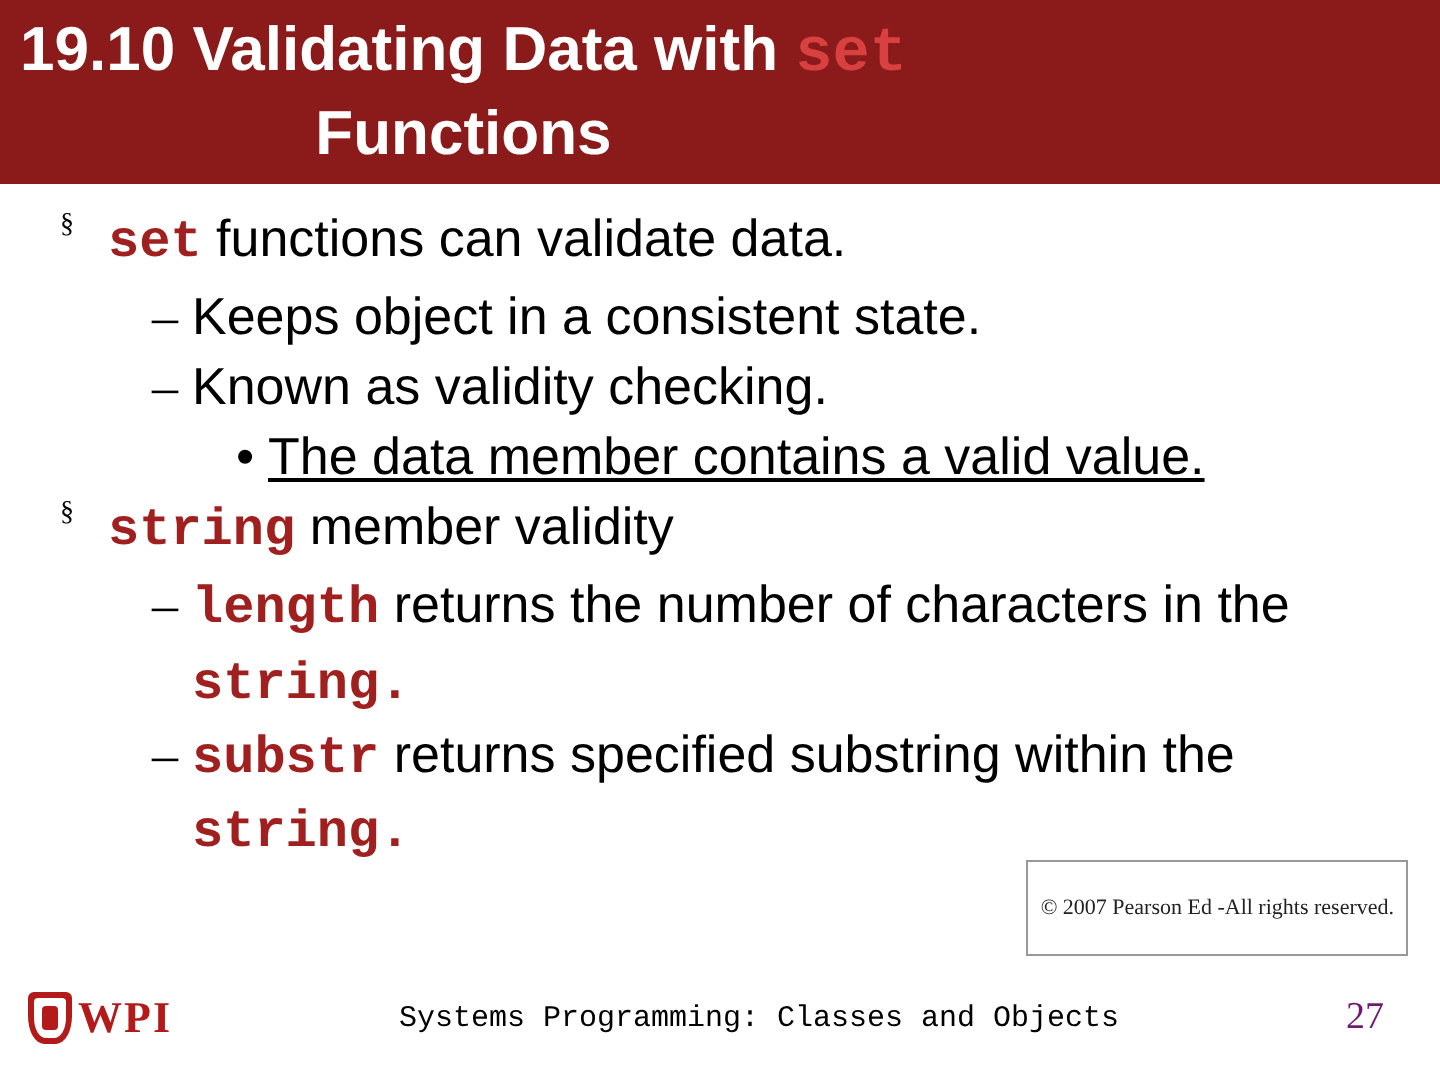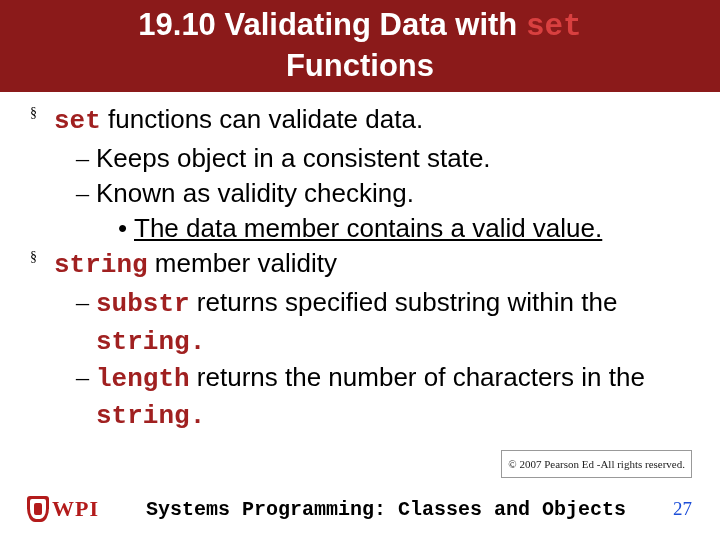--- a/index.html
+++ b/index.html
@@ -11,21 +11,21 @@
     position: relative;
     overflow: hidden;
   }
   .title-bar {
     width: 100%;
     height: 92px;
     background: #8b1a1a;
     color: #fff;
     display: flex;
     align-items: center;
-    justify-content: center;
+    justify-content: flex-start;
     font-size: 31px;
     font-weight: bold;
     text-align: center;
     line-height: 1.25;
     padding: 4px 10px;
   }
   .title-bar .mono-red {
     font-family: "Courier New", monospace;
     color: #d94040;
     font-weight: bold;
@@ -72,37 +72,36 @@
     left: 96px;
     top: 0;
   }
   .mono-red2 {
     font-family: "Courier New", monospace;
     color: #a02020;
     font-weight: bold;
   }
   .copyright-box {
     position: absolute;
-    right: 28px;
+    right: 16px;
     bottom: 62px;
     border: 1px solid #999;
-    padding: 7px 6px;
+    padding: 17px 6px;
     font-size: 11px;
     font-family: Georgia, serif;
     background: #fff;
     color: #222;
   }
   .footer {
     position: absolute;
     bottom: 18px;
     left: 0;
     width: 100%;
     display: flex;
     align-items: center;
-    padding-left: 13px;
   }
   .logo {
     margin-left: 14px;
     display: flex;
     align-items: center;
   }
   .logo-shield {
     width: 22px;
     height: 26px;
     background: #b31b1b;
@@ -128,28 +127,28 @@
     font-family: Georgia, "Times New Roman", serif;
     font-weight: bold;
     color: #b31b1b;
     font-size: 22px;
     letter-spacing: 1px;
   }
   .footer-center {
     flex: 1;
     text-align: center;
     font-family: "Courier New", monospace;
-    font-weight: bold;
-    font-size: 20px;
+    font-weight: normal;
+    font-size: 15px;
     color: #000;
   }
   .page-num {
     margin-right: 28px;
     font-family: Georgia, serif;
-    color: #1d4ed8;
+    color: #701a75;
     font-size: 19px;
   }
 </style>
 </head>
 <body>
 
 <div class="title-bar">
   <div>
     <span>19.10 Validating Data with </span><span class="mono-red">set</span><br>
     <span>Functions</span>
@@ -162,24 +161,24 @@
     <span class="mono-red2">set</span><span> functions can validate data.</span>
   </div>
   <div class="sub1">Keeps object in a consistent state.</div>
   <div class="sub1">Known as validity checking.</div>
   <div class="sub2">The data member contains a valid value.</div>
 
   <div class="blt1">
     <span class="mono-red2">string</span><span> member validity</span>
   </div>
   <div class="sub1">
-    <span class="mono-red2">substr</span><span> returns specified substring within the </span><span class="mono-red2">string</span><span class="mono-red2">.</span>
+    <span class="mono-red2">length</span><span> returns the number of characters in the </span><span class="mono-red2">string</span><span class="mono-red2">.</span>
   </div>
   <div class="sub1">
-    <span class="mono-red2">length</span><span> returns the number of characters in the </span><span class="mono-red2">string</span><span class="mono-red2">.</span>
+    <span class="mono-red2">substr</span><span> returns specified substring within the </span><span class="mono-red2">string</span><span class="mono-red2">.</span>
   </div>
 
 </div>
 
 <div class="copyright-box">© 2007 Pearson Ed -All rights reserved.</div>
 
 <div class="footer">
   <div class="logo">
     <div class="logo-shield"></div>
     <span class="logo-text">WPI</span>

